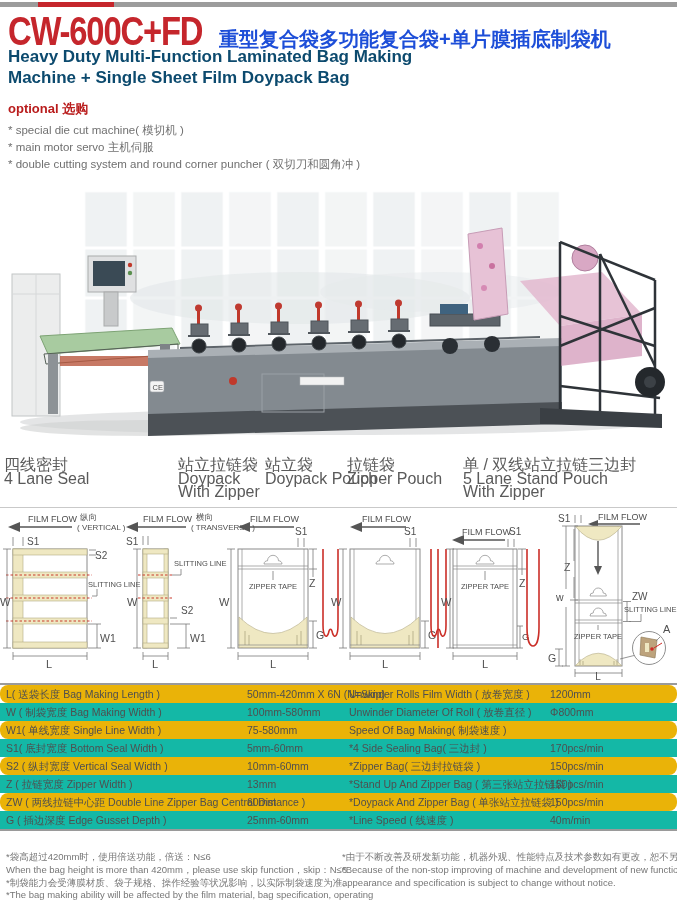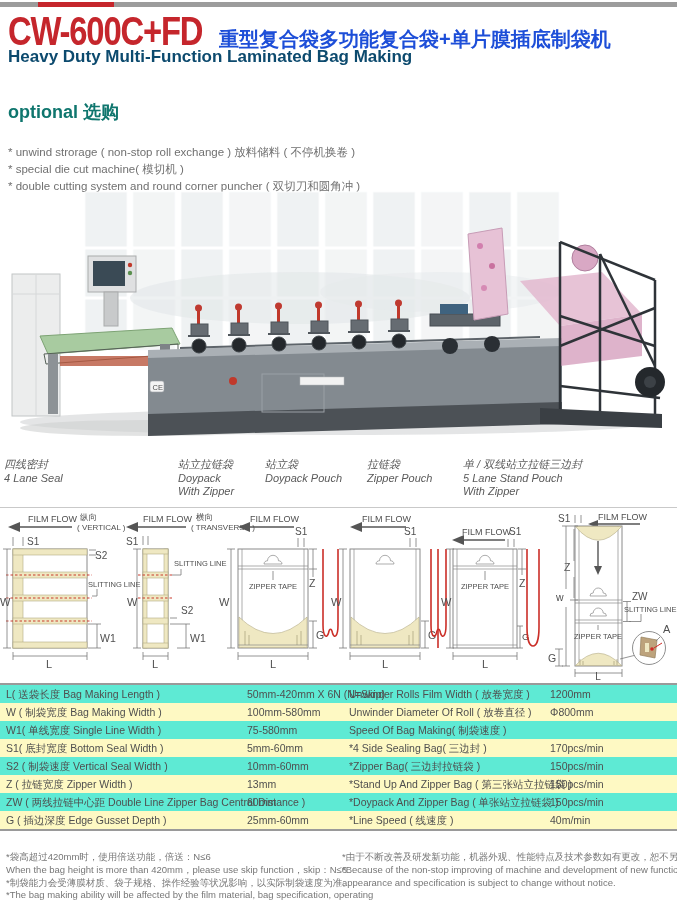--- a/index.html
+++ b/index.html
@@ -12,33 +12,33 @@
   #topbar-red{position:absolute;left:38px;top:0;width:76px;height:5px;background:#c5262c;}
 
   
   #model{top:8px;left:8px;font-size:41px;font-weight:bold;color:#c5262c;
          letter-spacing:-1.5px;transform:scaleX(.8);transform-origin:left top;white-space:nowrap;}
   #title-cn{top:26px;left:219px;font-size:20px;font-weight:bold;color:#1d4ed8;white-space:nowrap;}
   #subtitle{top:46px;left:8px;font-size:17px;font-weight:bold;color:#0c4a6e;line-height:21px;}
 
   
   #optional{top:100px;left:8px;}
-  #optional-heading{font-size:18px;font-weight:bold;color:#0f766e;margin-bottom:20px;}
+  #optional-heading{font-size:13px;font-weight:bold;color:#b91c1c;margin-bottom:4px;}
   .opt-item{font-size:11.5px;color:#707070;line-height:17px;white-space:nowrap;}
 
   
-  .dia-label{position:absolute;top:458px;font-size:11px;color:#5a5a5a;line-height:13.5px;white-space:nowrap;font-style:italic;}
+  .dia-label{position:absolute;top:458px;font-size:16px;color:#5a5a5a;line-height:13.5px;white-space:nowrap;}
 
   #sep-line{top:507px;left:0;width:677px;height:1px;background:#c9c9c9;}
 
   
   #spec-table{top:683px;left:0;width:677px;border-top:2px solid #9a9a9a;border-bottom:2px solid #9a9a9a;}
   .spec-row{display:grid;grid-template-columns:242px 101px 202px 132px;height:18px;align-items:center;}
-  .spec-row.even{background:#5eead4;}
-  .spec-row.odd{background:#fef9c3;}
+  .spec-row.even{background:#eab308;border-radius:8px;}
+  .spec-row.odd{background:#14b8a6;}
   .spec-cell{font-size:10.5px;color:#4f4f4f;white-space:nowrap;overflow:visible;line-height:18px;}
   .spec-cell.lab{padding-left:6px;}
   .spec-cell.val{padding-left:5px;}
 
   
   .fn{position:absolute;top:851px;font-size:9.5px;color:#777;line-height:12.8px;}
   #fn-left{left:6px;width:334px;}
   #fn-right{left:342px;width:330px;}
   .fn div{white-space:nowrap;}
 
@@ -58,27 +58,28 @@
 <body>
 
 <div class="abs" id="topbar">
   <div id="topbar-red"></div>
 </div>
 
 <div class="abs" id="model">CW-600C+FD</div>
 <div class="abs" id="title-cn">重型复合袋多功能复合袋+单片膜插底制袋机</div>
 <div class="abs" id="subtitle">
   <div>Heavy Duty Multi-Function Laminated Bag Making</div>
+  <div>Machine + Single Sheet Film Doypack Bag</div>
 </div>
 
 <div class="abs" id="optional">
   <div id="optional-heading">optional 选购</div>
   <div id="optional-items">
-      <div class="opt-item">* unwind strorage ( non-stop roll exchange ) 放料储料 ( 不停机换卷 )</div>
       <div class="opt-item">* special die cut machine( 模切机 )</div>
+      <div class="opt-item">* main motor servo 主机伺服</div>
       <div class="opt-item">* double cutting system and round corner puncher ( 双切刀和圆角冲 )</div>
     </div>
 </div>
 
 <svg class="abs" style="top:186px;left:0" width="677" height="262" viewBox="0 0 677 262">
   <g opacity=".9">
     <rect x="85" y="6" width="42" height="158" fill="#eef1f2" stroke="#fafbfc"></rect>
     <rect x="133" y="6" width="42" height="158" fill="#f2f4f5" stroke="#fafbfc"></rect>
     <rect x="181" y="6" width="42" height="158" fill="#eef1f2" stroke="#fafbfc"></rect>
     <rect x="229" y="6" width="42" height="158" fill="#f3f5f6" stroke="#fafbfc"></rect>
@@ -177,21 +178,21 @@
     </div>
     <div class="dia-label" style="left: 178px;">
       <div>站立拉链袋</div>
       <div>Doypack</div>
       <div>With Zipper</div>
     </div>
     <div class="dia-label" style="left: 265px;">
       <div>站立袋</div>
       <div>Doypack Pouch</div>
     </div>
-    <div class="dia-label" style="left: 367px;">
+    <div class="dia-label" style="left: 347px;">
       <div>拉链袋</div>
       <div>Zipper Pouch</div>
     </div>
     <div class="dia-label" style="left: 432px; margin-left: 31px;">
       <div>单 / 双线站立拉链三边封</div>
       <div>5 Lane Stand Pouch</div>
       <div>With Zipper</div>
     </div>
   </div>
 <div class="abs" id="sep-line"></div>
@@ -464,21 +465,21 @@
       <div class="spec-cell lab">Speed Of Bag Making( 制袋速度 )</div>
       <div class="spec-cell val"></div>
     </div>
     <div class="spec-row odd">
       <div class="spec-cell lab">S1( 底封宽度 Bottom Seal Width )</div>
       <div class="spec-cell val">5mm-60mm</div>
       <div class="spec-cell lab">*4 Side Sealing Bag( 三边封 )</div>
       <div class="spec-cell val">170pcs/min</div>
     </div>
     <div class="spec-row even">
-      <div class="spec-cell lab">S2 ( 制袋速度 Vertical Seal Width )</div>
+      <div class="spec-cell lab">S2 ( 纵封宽度 Vertical Seal Width )</div>
       <div class="spec-cell val">10mm-60mm</div>
       <div class="spec-cell lab">*Zipper Bag( 三边封拉链袋 )</div>
       <div class="spec-cell val">150pcs/min</div>
     </div>
     <div class="spec-row odd">
       <div class="spec-cell lab">Z ( 拉链宽度 Zipper Width )</div>
       <div class="spec-cell val">13mm</div>
       <div class="spec-cell lab">*Stand Up And Zipper Bag ( 第三张站立拉链袋 )</div>
       <div class="spec-cell val">150pcs/min</div>
     </div>

